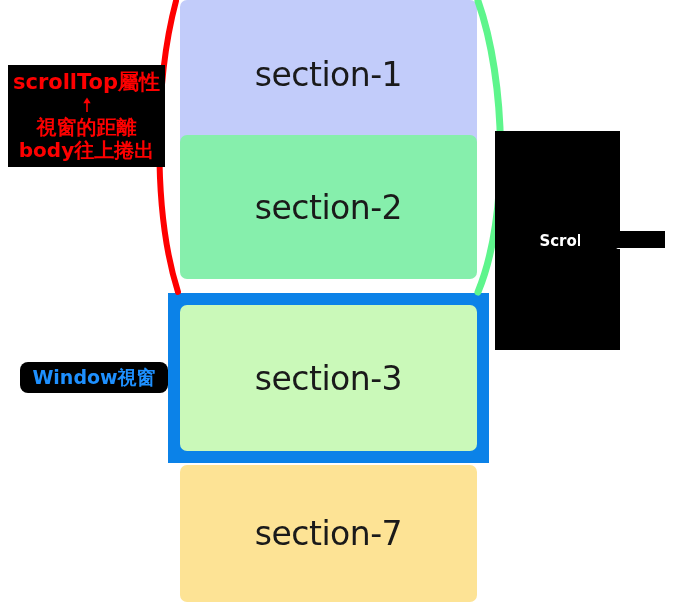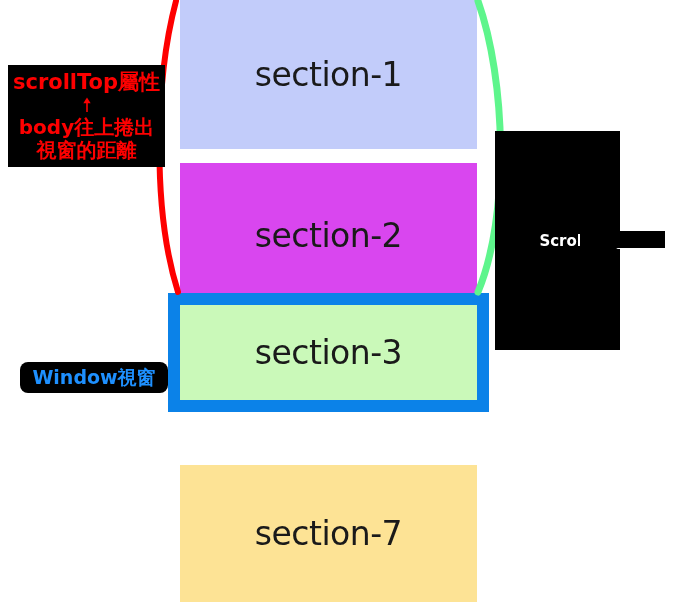--- a/index.html
+++ b/index.html
@@ -30,32 +30,33 @@
     width: 297px;
     display: flex;
     align-items: center;
     justify-content: center;
     color: #1a1a1a;
     font-size: 33px;
     font-weight: 400;
     letter-spacing: -0.5px;
     font-family: "DejaVu Sans", "Liberation Sans", sans-serif;
     box-sizing: border-box;
+    border-radius: 7px;
   }
 
   #section-1 { top: 0px;   height: 149px; background: #c2ccfa; }
-  #section-2 { top: 163px; height: 144px; background: #d946ef; }
+  #section-2 { top: 135px; height: 144px; background: #86efac; }
 
   
   #window-frame {
     position: absolute;
     left: 168px;
     top: 293px;
     width: 321px;
-    height: 119px;
+    height: 170px;
     background: #0b82e8;
     box-sizing: border-box;
     padding: 12px;
   }
   #section-3 {
     position: static;
     left: auto;
     width: 100%;
     height: 100%;
     background: #caf9b9;
@@ -181,22 +182,22 @@
     <path d="M 176 1 C 155 80, 152 210, 178 292" fill="none" stroke="#fe0000" stroke-width="6" stroke-linecap="round"></path>
     <path d="M 478 1 C 506 80, 510 215, 478 292" fill="none" stroke="#5ef58c" stroke-width="7" stroke-linecap="round"></path>
   </svg>
 
   <div class="callout" id="scrolltop-callout">
     <div class="callout-line">scrollTop屬性</div>
     <svg id="callout-arrow" viewBox="0 0 24 30">
       <line x1="12" y1="30" x2="12" y2="7" stroke="#fe0000" stroke-width="3"></line>
       <polygon points="12,1 5,12 19,12" fill="#fe0000"></polygon>
     </svg>
+    <div class="callout-line small">視窗的距離</div>
     <div class="callout-line small">body往上捲出</div>
-    <div class="callout-line small">視窗的距離</div>
   </div>
 
   <div class="callout" id="scrollheight-callout">
     <div id="scrollheight-label">ScrollHeight</div>
     <div id="scrollheight-mask"></div>
   </div>
 
   <div class="callout" id="window-callout">
     <div id="window-label">Window視窗</div>
   </div>

